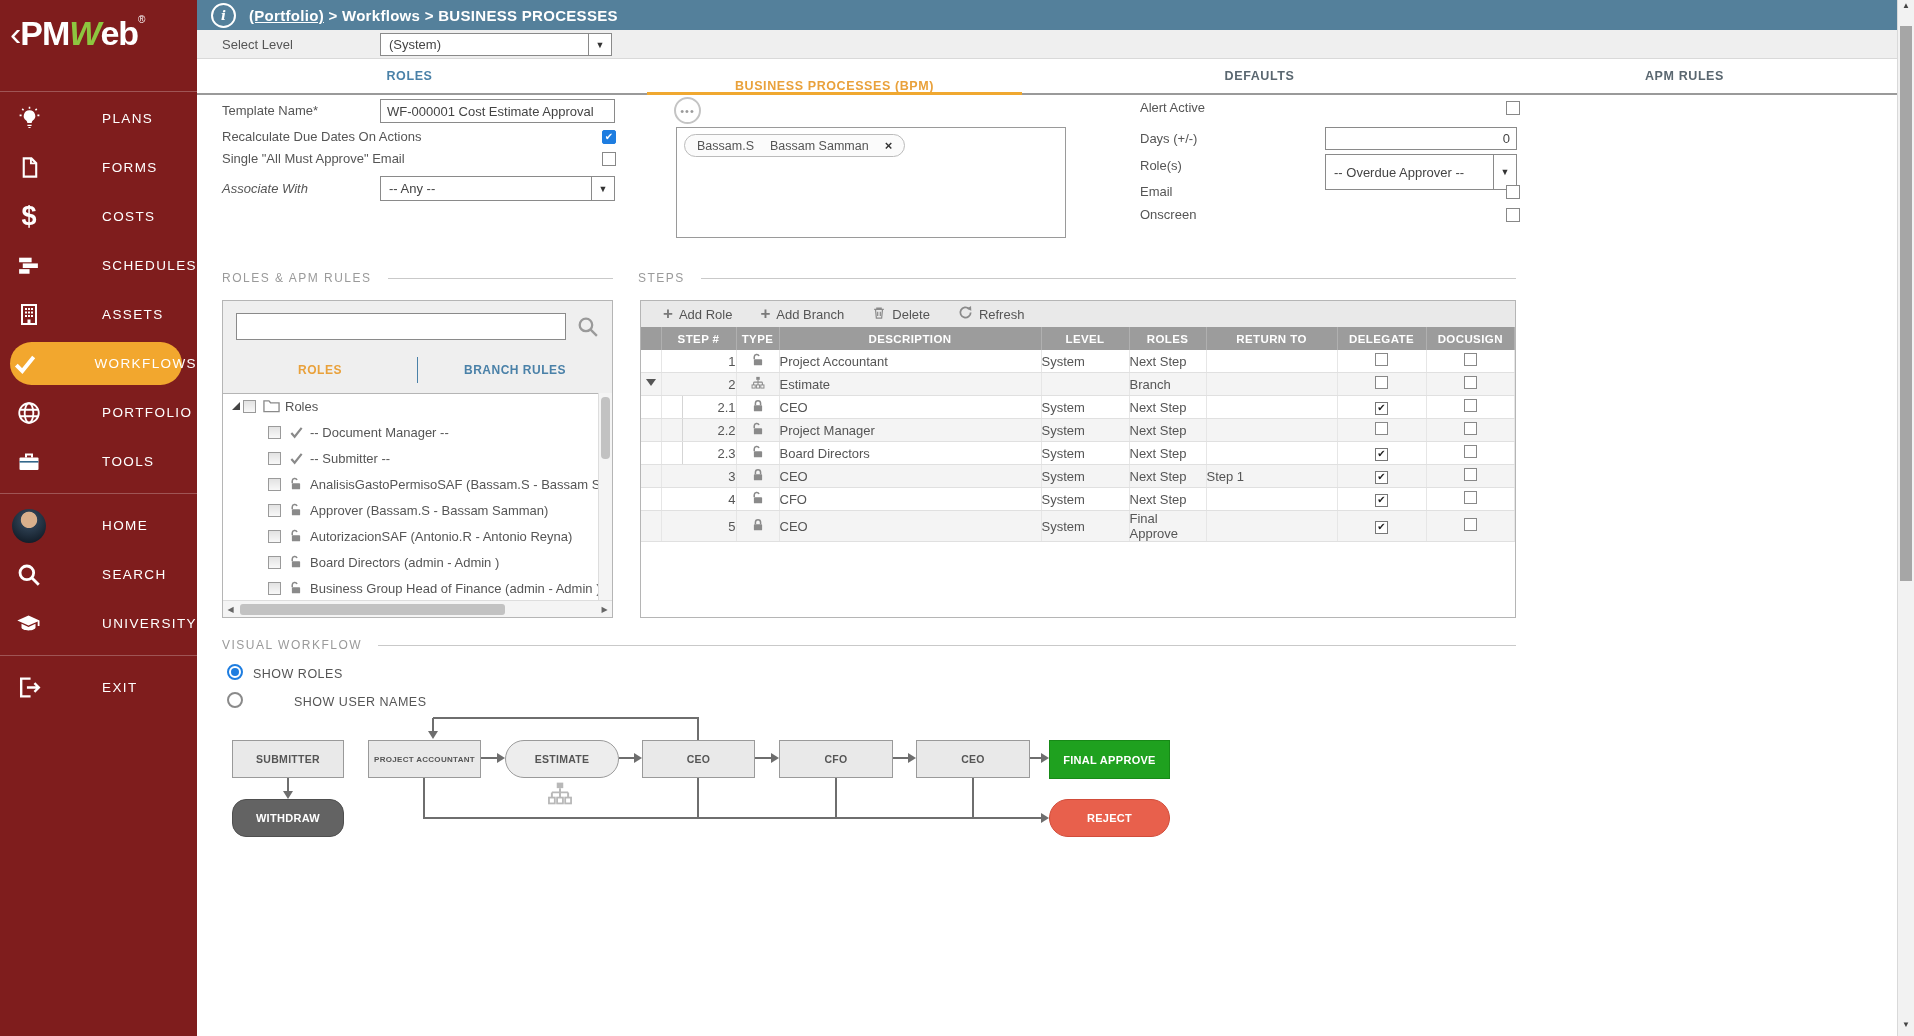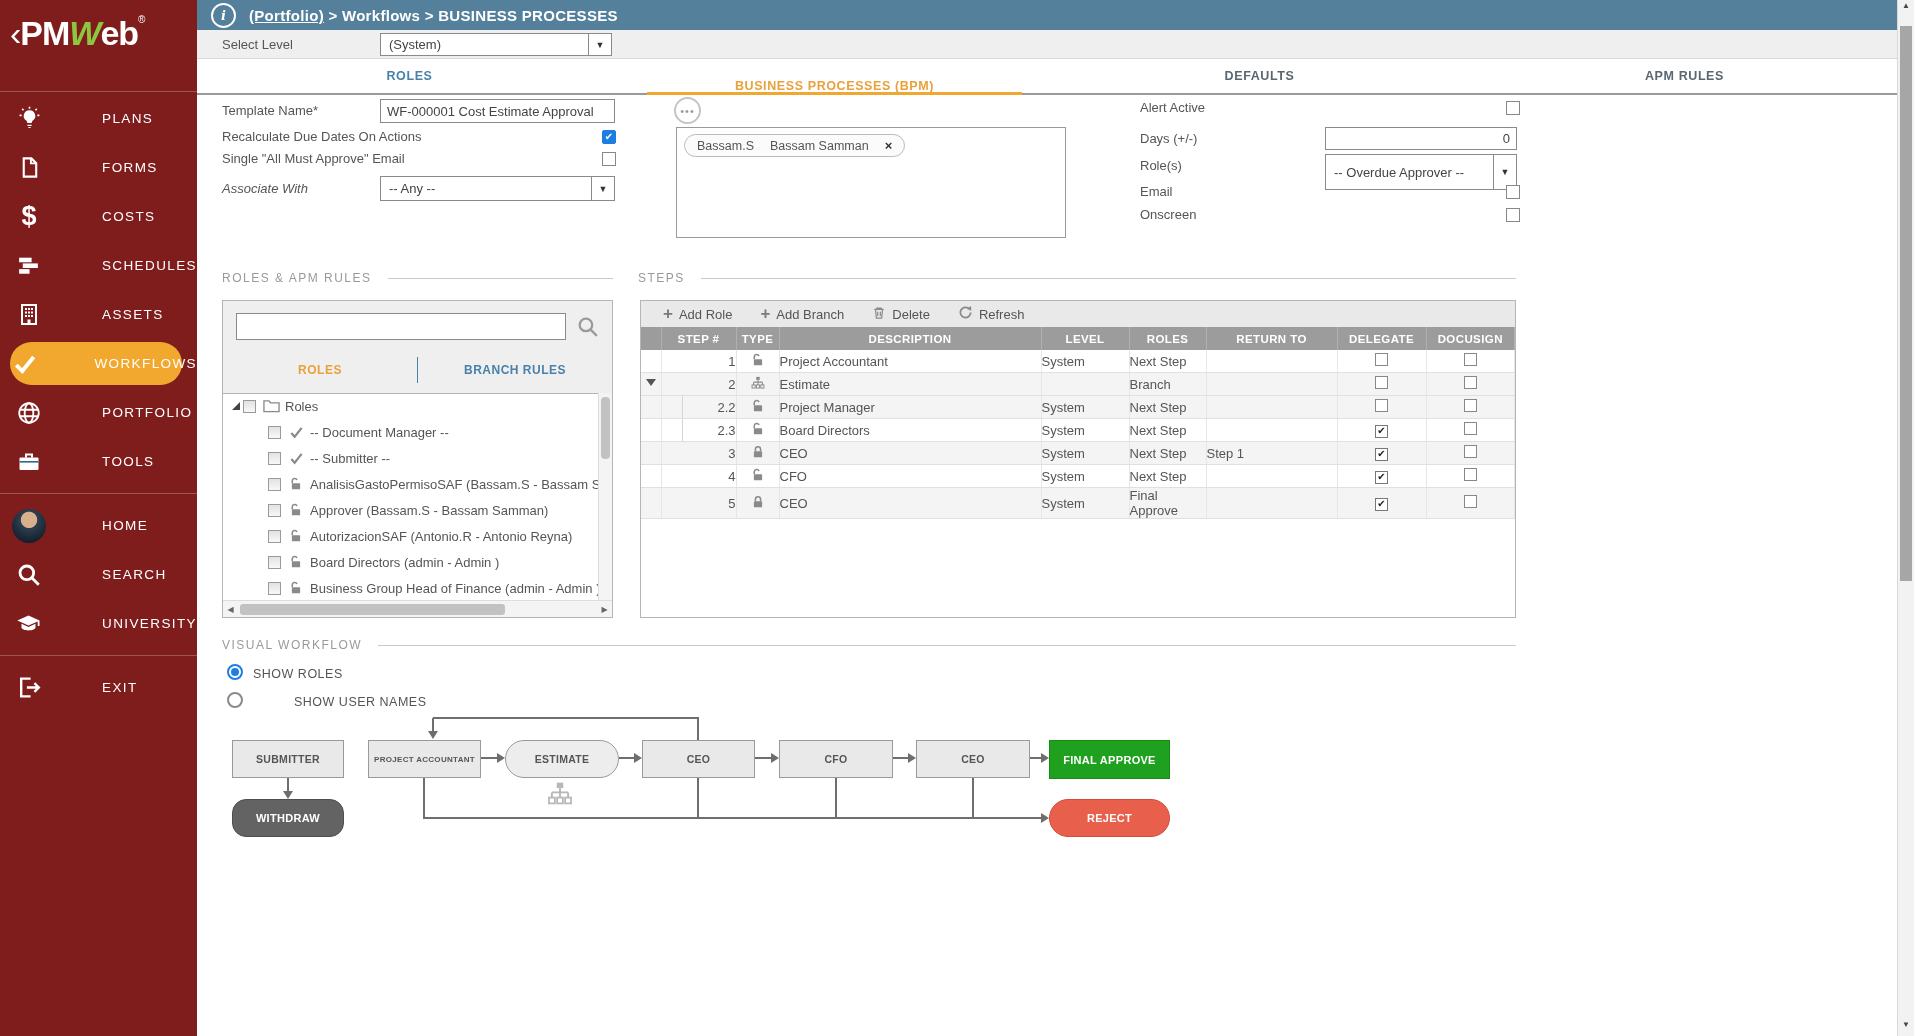--- a/index.html
+++ b/index.html
@@ -508,20 +508,34 @@
                   <rect x="6.2" y="10.2" width="3.6" height="3.6" fill="none" stroke="currentColor" stroke-width="1.1"></rect>
                   <rect x="11.2" y="10.2" width="3.6" height="3.6" fill="none" stroke="currentColor" stroke-width="1.1"></rect>
                 </svg></td>
               <td class="desc">Estimate</td>
               <td class="lvl"></td>
               <td class="act">Branch</td>
               <td class="ret"></td>
               <td class="chk"><span class="cb win inline" style="width:13px;height:13px;"></span></td>
               <td class="chk"><span class="cb win inline" style="width:13px;height:13px;"></span></td>
             </tr>
+            <tr class="child">
+              <td class="exp"></td>
+              <td class="step">2.1</td>
+              <td class="type"><svg width="12" height="14" viewBox="0 0 14 16">
+                  <path d="M4 7V4.8a3 3 0 0 1 6 0V7" fill="none" stroke="currentColor" stroke-width="1.8"></path>
+                  <rect x="2.2" y="7" width="9.6" height="7.2" rx="1" fill="currentColor"></rect>
+                </svg></td>
+              <td class="desc">CEO</td>
+              <td class="lvl">System</td>
+              <td class="act">Next Step</td>
+              <td class="ret"></td>
+              <td class="chk"><span class="cb win inline on" style="width:13px;height:13px;"></span></td>
+              <td class="chk"><span class="cb win inline" style="width:13px;height:13px;"></span></td>
+            </tr>
             <tr class="shaded child">
               <td class="exp"></td>
               <td class="step">2.2</td>
               <td class="type"><svg width="12" height="14" viewBox="0 0 14 16">
                   <path d="M2.6 7V4.4a2.9 2.9 0 0 1 5.6-1" fill="none" stroke="currentColor" stroke-width="1.8"></path>
                   <rect x="2.2" y="7" width="9.6" height="7.2" rx="1" fill="currentColor"></rect>
                 </svg></td>
               <td class="desc">Project Manager</td>
               <td class="lvl">System</td>
               <td class="act">Next Step</td>

